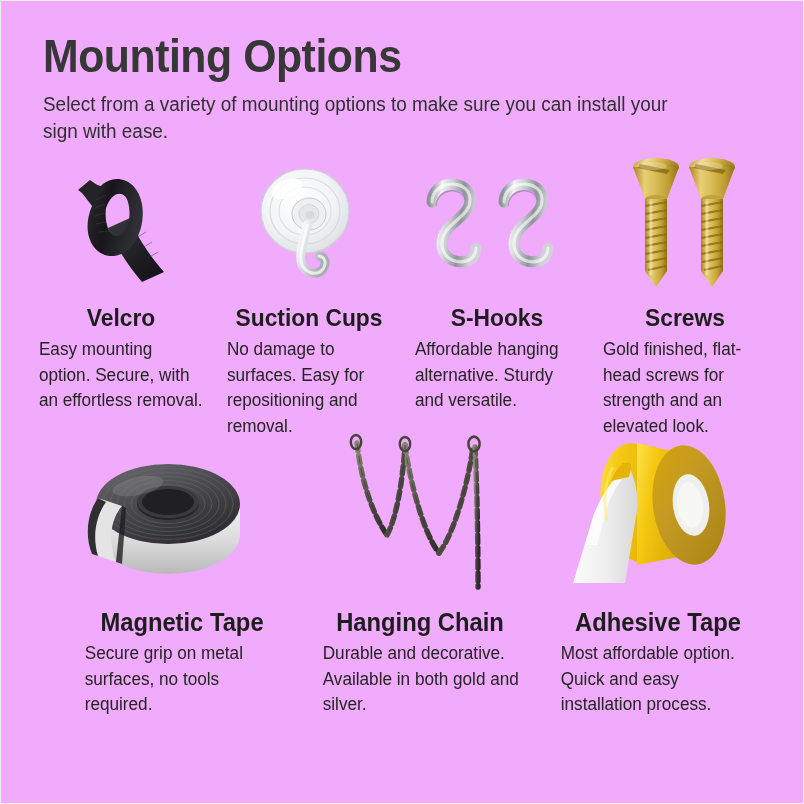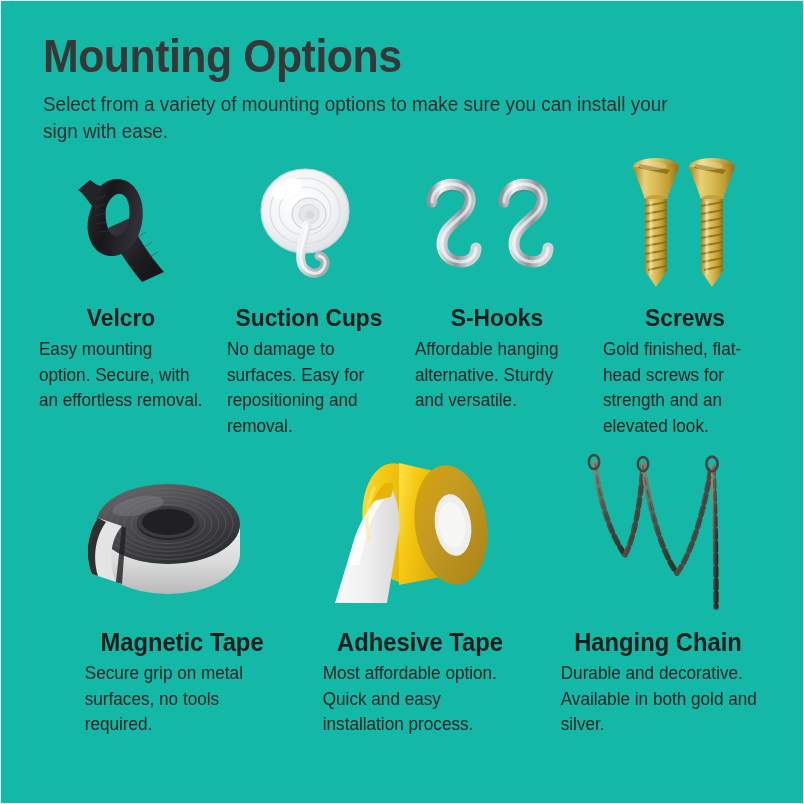--- a/index.html
+++ b/index.html
@@ -8,21 +8,21 @@
     background: #ffffff;
   }
   body {
     font-family: "Liberation Sans", sans-serif;
     -webkit-font-smoothing: antialiased;
   }
   #page {
     position: relative;
     width: 804px;
     height: 804px;
-    background: #14b8a6;
+    background: #f0abfc;
     box-sizing: border-box;
     border: 1px solid #eeeeee;
     overflow: hidden;
   }
 
   
   .header {
     position: absolute;
     left: 42px;
     top: 30px;
@@ -57,21 +57,21 @@
     display: flex;
     box-sizing: border-box;
   }
   #row-1 {
     left: 26px;
     top: 160px;
     width: 752px;
   }
   #row-2 {
     left: 62px;
-    top: 452px;
+    top: 432px;
     width: 716px;
   }
   .card {
     box-sizing: border-box;
     display: flex;
     flex-direction: column;
     align-items: stretch;
   }
   #row-1 .card { width: 188px; padding: 0 8px; }
   #row-2 .card { width: 238px; padding: 0 8px; }
@@ -326,62 +326,20 @@
 
           <ellipse cx="56" cy="48" rx="26" ry="9" fill="#9a9a9f" opacity="0.28" transform="rotate(-12 56 48)"></ellipse>
         </svg>
       </div>
       <div class="card-title">Magnetic Tape</div>
       <div class="card-body">Secure grip on metal surfaces, no tools required.</div>
     </div>
 
     <div class="card">
       <div class="card-media">
-        <svg width="190" height="160" viewBox="0 0 190 160">
-          <defs>
-            <linearGradient id="tapeFace" x1="0.1" y1="0" x2="0.9" y2="1">
-              <stop offset="0%" stop-color="#d6a40c"></stop>
-              <stop offset="40%" stop-color="#c49a22"></stop>
-              <stop offset="100%" stop-color="#a98316"></stop>
-            </linearGradient>
-            <linearGradient id="tapeEdge" x1="0" y1="0" x2="1" y2="0.4">
-              <stop offset="0%" stop-color="#ffe24a"></stop>
-              <stop offset="35%" stop-color="#f5c811"></stop>
-              <stop offset="100%" stop-color="#d9a706"></stop>
-            </linearGradient>
-            <linearGradient id="tapeStrip" x1="0" y1="0" x2="1" y2="0">
-              <stop offset="0%" stop-color="#fcfcfc"></stop>
-              <stop offset="50%" stop-color="#efefef"></stop>
-              <stop offset="100%" stop-color="#d8d8d8"></stop>
-            </linearGradient>
-          </defs>
-
-          <ellipse cx="74" cy="70" rx="36" ry="60" fill="url(#tapeEdge)" transform="rotate(-8 74 70)"></ellipse>
-
-          <path d="M74 10 L 126 22 L 126 122 L 74 132 Z" fill="url(#tapeEdge)"></path>
-
-          <ellipse cx="126" cy="72" rx="36" ry="60" fill="url(#tapeFace)" transform="rotate(-8 126 72)"></ellipse>
-
-          <ellipse cx="128" cy="72" rx="18" ry="31" fill="#efefec" transform="rotate(-8 128 72)"></ellipse>
-          <ellipse cx="127" cy="72" rx="13" ry="23" fill="#f7f7f5" transform="rotate(-8 127 72)"></ellipse>
-
-          <path d="M62 36 C 50 46, 38 62, 30 84 L 10 150 L 62 150 L 74 78 C 76 62, 72 46, 66 34 Z" fill="url(#tapeStrip)"></path>
-          <path d="M62 36 C 50 46, 38 62, 30 84 L 22 112 L 34 112 L 44 74 C 50 58, 58 46, 66 38 Z" fill="#ffffff" opacity="0.75"></path>
-
-          <path d="M60 30 C 54 36, 50 42, 48 48 L 66 44 C 68 38, 68 34, 68 30 Z" fill="#e6b408"></path>
-
-          <path d="M50 34 C 42 48, 40 68, 44 88" fill="none" stroke="#ffe978" stroke-width="3" opacity="0.55"></path>
-        </svg>
-      </div>
-      <div class="card-title">Adhesive Tape</div>
-      <div class="card-body">Most affordable option. Quick and easy installation process.</div>
-    </div>
-
-    <div class="card">
-      <div class="card-media">
         <svg width="170" height="165" viewBox="0 0 170 165">
           <defs>
             <linearGradient id="chaing" x1="0" y1="0" x2="1" y2="1">
               <stop offset="0%" stop-color="#8b8778"></stop>
               <stop offset="45%" stop-color="#55524a"></stop>
               <stop offset="100%" stop-color="#2c2a26"></stop>
             </linearGradient>
           </defs>
           <g fill="none" stroke="url(#chaing)" stroke-width="5.4" stroke-linecap="round" stroke-dasharray="8 4.6">
 
@@ -405,15 +363,57 @@
           </g>
 
           <ellipse cx="21" cy="11" rx="5.2" ry="7" fill="none" stroke="#45433c" stroke-width="2.4"></ellipse>
           <ellipse cx="70" cy="13" rx="5.2" ry="7" fill="none" stroke="#45433c" stroke-width="2.4"></ellipse>
           <ellipse cx="139" cy="13" rx="5.6" ry="7.4" fill="none" stroke="#45433c" stroke-width="2.6"></ellipse>
         </svg>
       </div>
       <div class="card-title">Hanging Chain</div>
       <div class="card-body">Durable and decorative. Available in both gold and silver.</div>
     </div>
+
+    <div class="card">
+      <div class="card-media">
+        <svg width="190" height="160" viewBox="0 0 190 160">
+          <defs>
+            <linearGradient id="tapeFace" x1="0.1" y1="0" x2="0.9" y2="1">
+              <stop offset="0%" stop-color="#d6a40c"></stop>
+              <stop offset="40%" stop-color="#c49a22"></stop>
+              <stop offset="100%" stop-color="#a98316"></stop>
+            </linearGradient>
+            <linearGradient id="tapeEdge" x1="0" y1="0" x2="1" y2="0.4">
+              <stop offset="0%" stop-color="#ffe24a"></stop>
+              <stop offset="35%" stop-color="#f5c811"></stop>
+              <stop offset="100%" stop-color="#d9a706"></stop>
+            </linearGradient>
+            <linearGradient id="tapeStrip" x1="0" y1="0" x2="1" y2="0">
+              <stop offset="0%" stop-color="#fcfcfc"></stop>
+              <stop offset="50%" stop-color="#efefef"></stop>
+              <stop offset="100%" stop-color="#d8d8d8"></stop>
+            </linearGradient>
+          </defs>
+
+          <ellipse cx="74" cy="70" rx="36" ry="60" fill="url(#tapeEdge)" transform="rotate(-8 74 70)"></ellipse>
+
+          <path d="M74 10 L 126 22 L 126 122 L 74 132 Z" fill="url(#tapeEdge)"></path>
+
+          <ellipse cx="126" cy="72" rx="36" ry="60" fill="url(#tapeFace)" transform="rotate(-8 126 72)"></ellipse>
+
+          <ellipse cx="128" cy="72" rx="18" ry="31" fill="#efefec" transform="rotate(-8 128 72)"></ellipse>
+          <ellipse cx="127" cy="72" rx="13" ry="23" fill="#f7f7f5" transform="rotate(-8 127 72)"></ellipse>
+
+          <path d="M62 36 C 50 46, 38 62, 30 84 L 10 150 L 62 150 L 74 78 C 76 62, 72 46, 66 34 Z" fill="url(#tapeStrip)"></path>
+          <path d="M62 36 C 50 46, 38 62, 30 84 L 22 112 L 34 112 L 44 74 C 50 58, 58 46, 66 38 Z" fill="#ffffff" opacity="0.75"></path>
+
+          <path d="M60 30 C 54 36, 50 42, 48 48 L 66 44 C 68 38, 68 34, 68 30 Z" fill="#e6b408"></path>
+
+          <path d="M50 34 C 42 48, 40 68, 44 88" fill="none" stroke="#ffe978" stroke-width="3" opacity="0.55"></path>
+        </svg>
+      </div>
+      <div class="card-title">Adhesive Tape</div>
+      <div class="card-body">Most affordable option. Quick and easy installation process.</div>
+    </div>
   </div>
 
 </div>
 
 </body></html>

